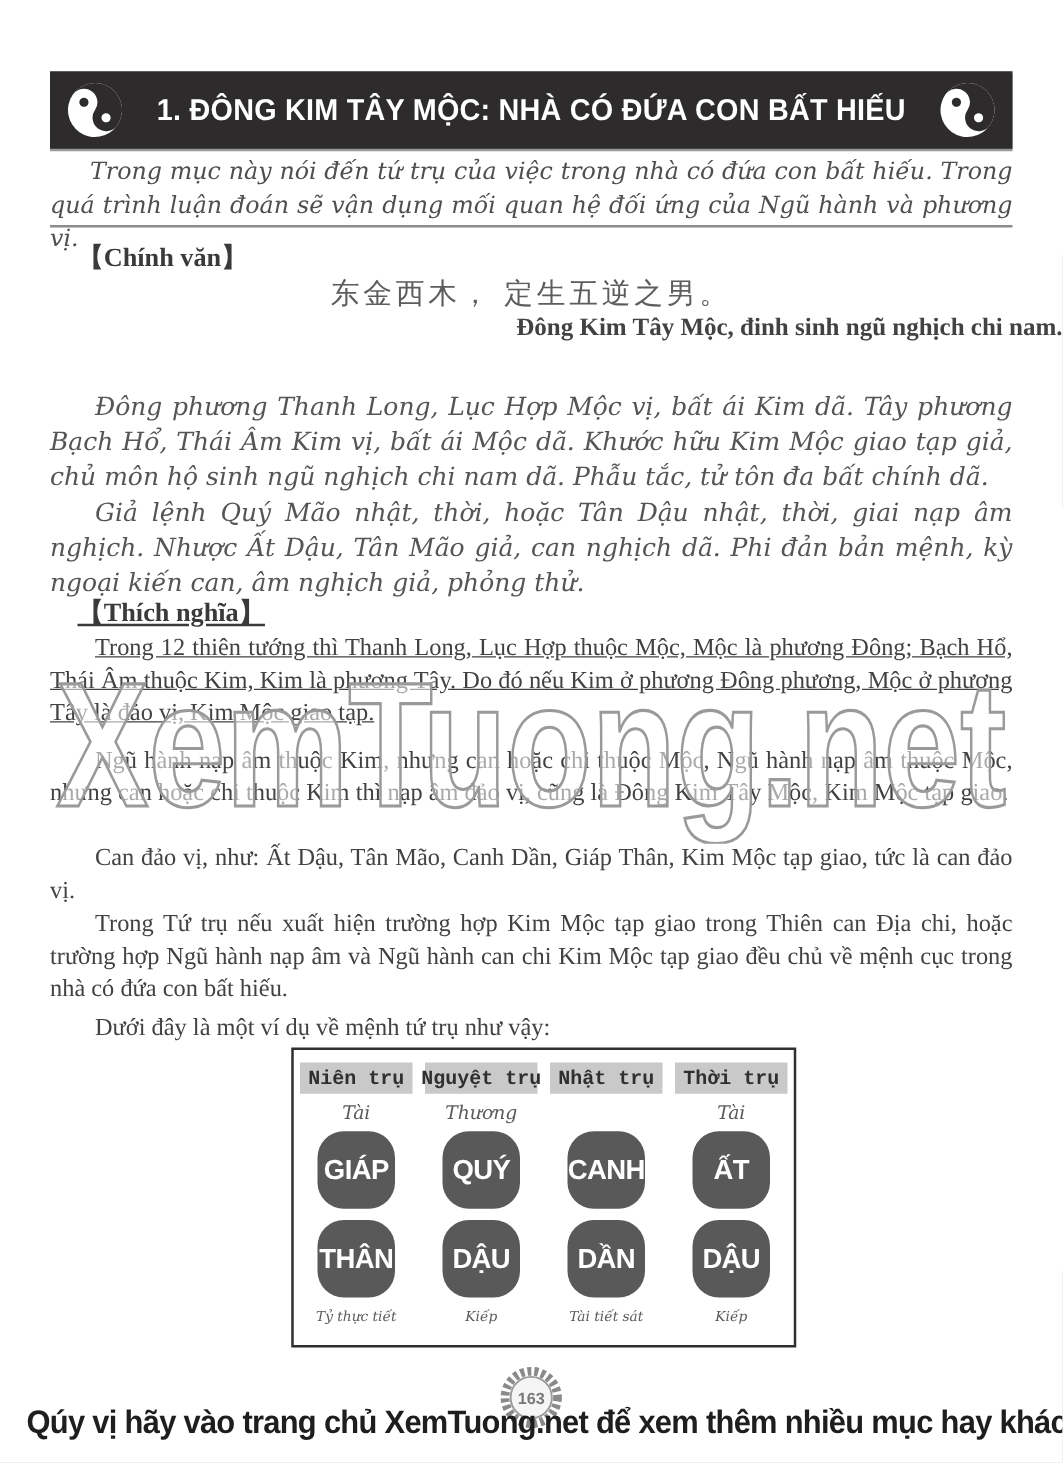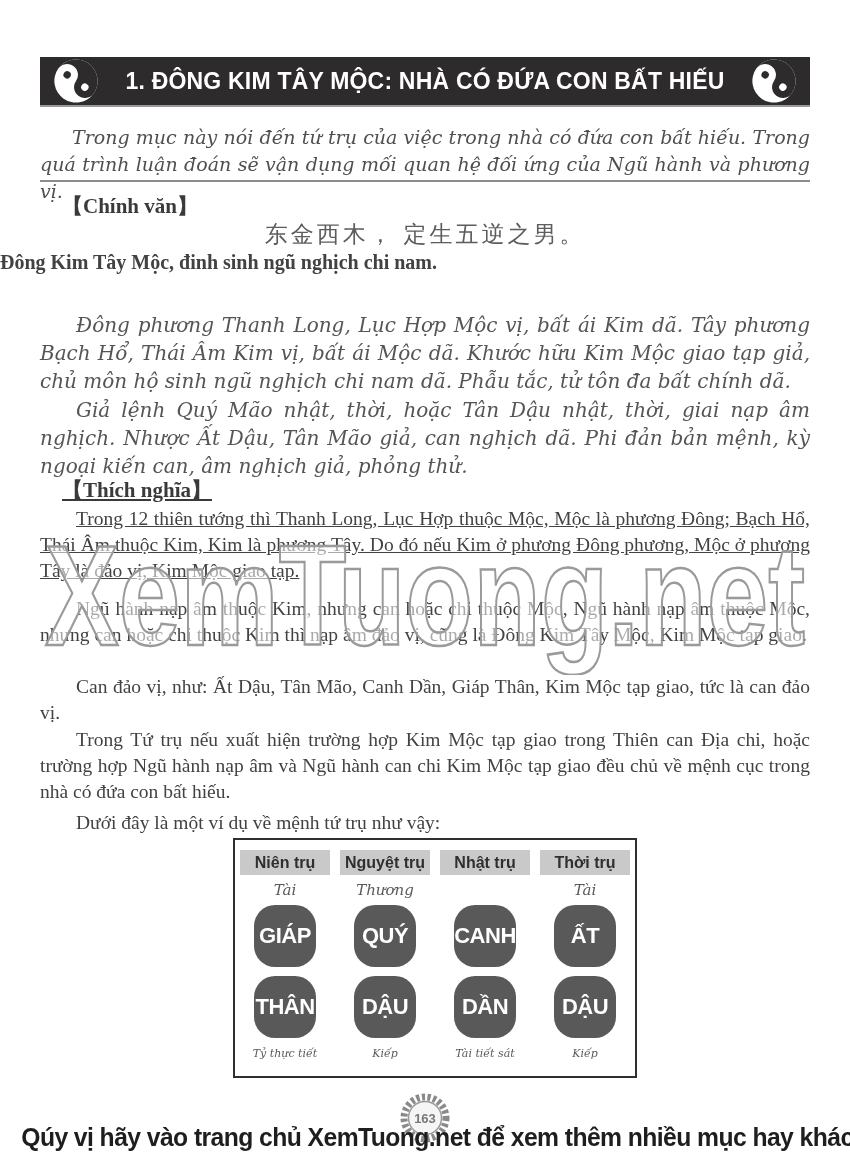--- a/index.html
+++ b/index.html
@@ -7,21 +7,21 @@
     position:relative;
     width:850px;height:1170px;
     margin:0 auto;
     background:#ffffff;
     font-family:"Liberation Serif", serif;
     color:#454545;
     overflow:hidden;
   }
   
   .header-bar{
-    position:absolute;left:40px;top:57px;width:770px;height:48px;
+    position:absolute;left:40px;top:57px;width:770px;height:62px;
     background:#2d2b2b;
     display:flex;align-items:center;justify-content:space-between;
     box-shadow:0 2px 0 #9a9a9a;
   }
   .yinyang{width:46px;height:46px;flex:0 0 auto;margin:0 13px;}
   .header-title{
     flex:1;text-align:center;
     color:#ffffff;
     font-family:"Liberation Sans", sans-serif;
     font-weight:bold;font-size:23px;letter-spacing:0.2px;
@@ -48,21 +48,21 @@
   .h-chinhvan{top:192px;}
   .h-nguyenchu{top:281px;}
   .h-thichnghia{top:476px;text-decoration:underline;}
   
   .chinese-line{
     position:absolute;left:0;top:219px;width:850px;
     text-align:center;font-size:23px;color:#5d5d5d;letter-spacing:3px;
   }
   .translation-line{
     position:absolute;left:0;top:251px;width:850px;
-    text-align:left;font-weight:bold;font-size:20px;color:#424242;
+    text-align:right;font-weight:bold;font-size:20px;color:#424242;
   }
   
   .para{
     position:absolute;left:40px;width:770px;
     text-align:justify;text-indent:36px;
   }
   .para.italic{
     font-family:"DejaVu Serif", serif;
     font-style:italic;font-size:20px;line-height:28px;color:#555555;
   }
@@ -84,21 +84,21 @@
     box-sizing:border-box;
   }
   .pillar-col{
     display:flex;flex-direction:column;align-items:center;
     padding-top:10px;
   }
   .pillar-chip{
     width:90px;height:25px;background:#c9c9c9;
     display:flex;align-items:center;justify-content:center;
     font-weight:bold;font-size:16px;color:#2f2f2f;
-    font-family:Liberation Sans, sans-serif;white-space:nowrap;
+    font-family:Liberation Mono, monospace;white-space:nowrap;
   }
   .pillar-toplabel{
     height:24px;margin-top:6px;
     font-family:"DejaVu Serif", serif;font-style:italic;
     font-size:15px;color:#5a5a5a;white-space:nowrap;
   }
   .pillar-box{
     width:62px;height:62px;background:#595959;
     display:flex;align-items:center;justify-content:center;
     color:#ffffff;font-family:"Liberation Sans", sans-serif;

